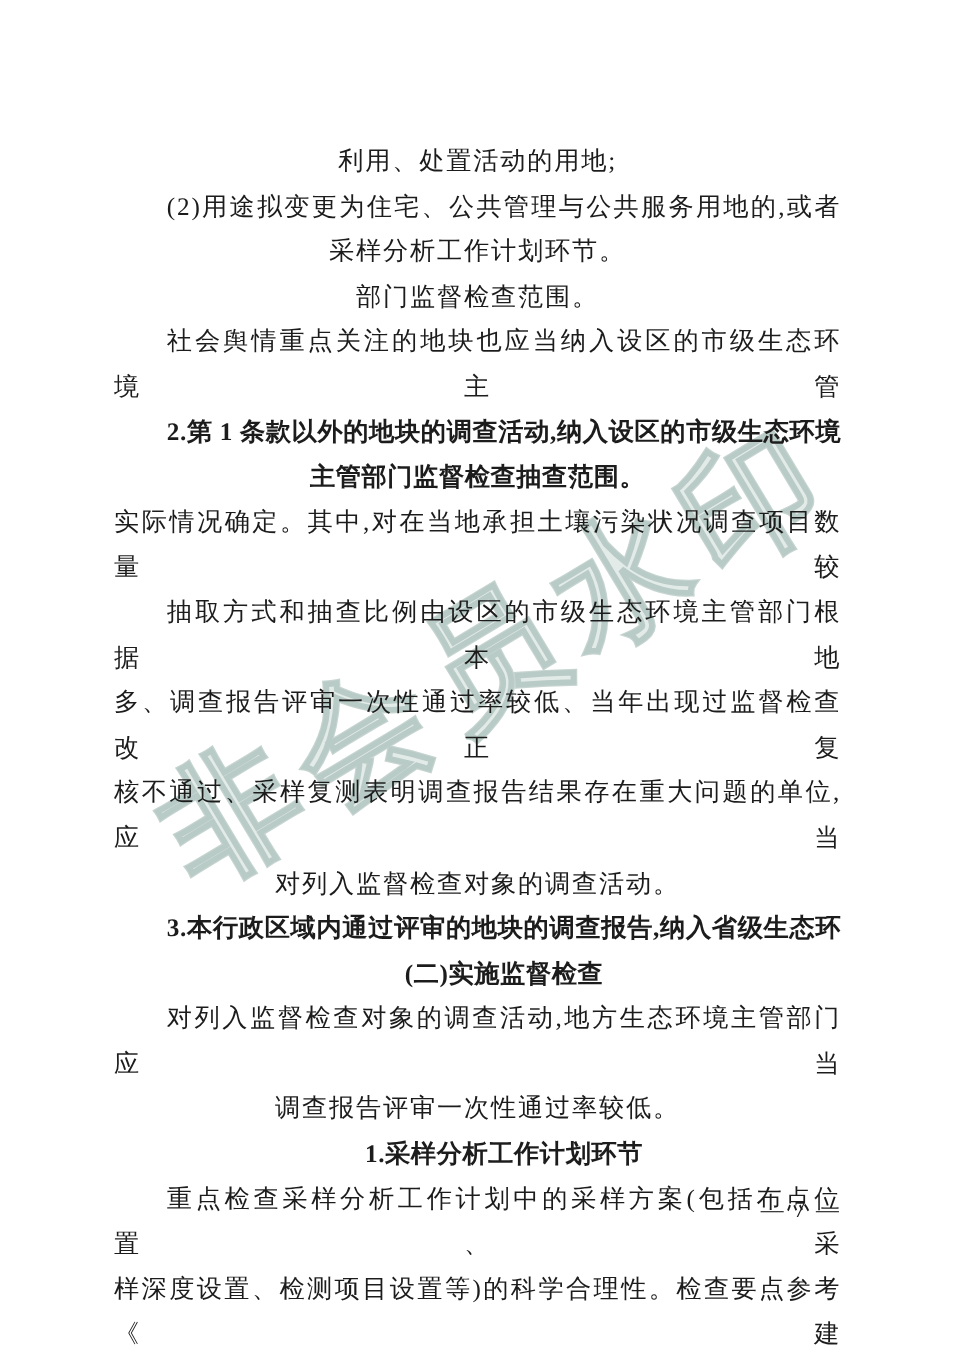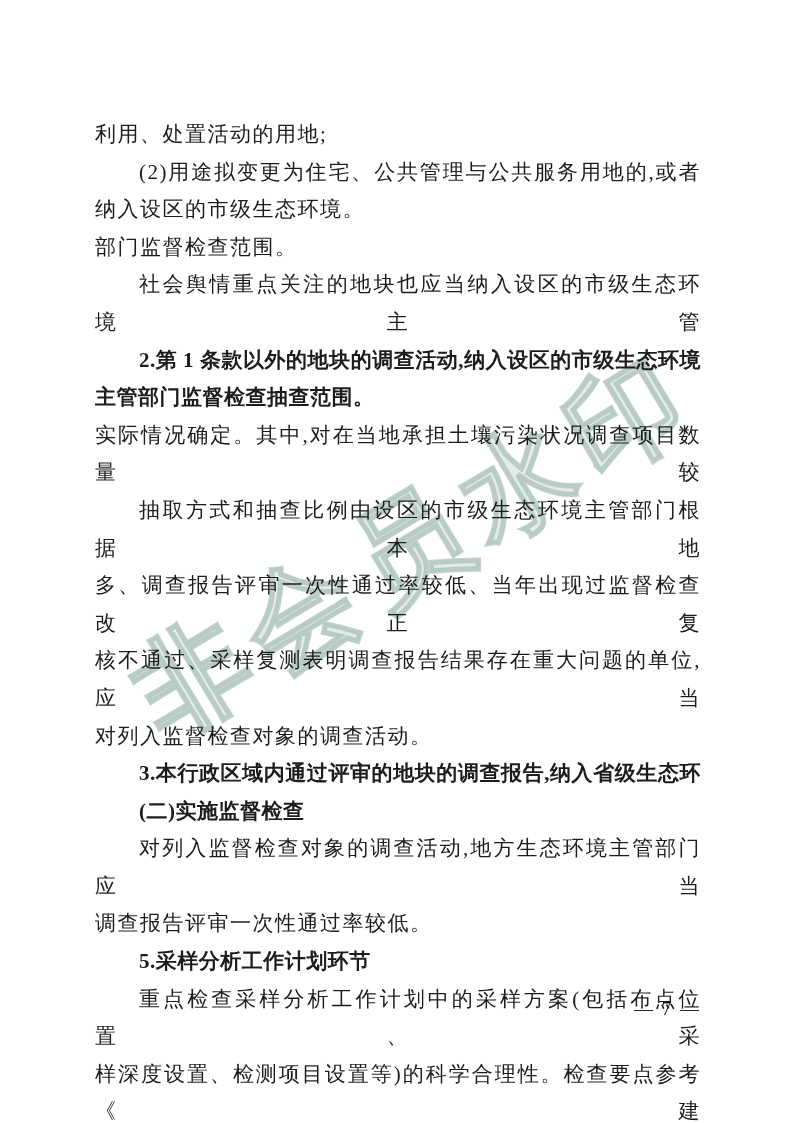--- a/index.html
+++ b/index.html
@@ -21,21 +21,21 @@
     left: 95px;
     top: 116px;
     width: 606px;
     z-index: 2;
   }
   .line {
     font-size: 21px;
     line-height: 37.6px;
     letter-spacing: 1.5px;
     white-space: nowrap;
-    text-align: left;
+    text-align: center;
   }
   .line.j {
     white-space: normal;
     text-align: justify;
     text-align-last: justify;
   }
   .line.i {
     text-indent: 44px;
   }
   .line.b {
@@ -72,35 +72,35 @@
 </head>
 <body>
 
 <div class="page">
 
   <div class="watermark">非会员水印</div>
 
   <div class="content">
     <div class="line">利用、处置活动的用地;</div>
     <div class="line j i">(2)用途拟变更为住宅、公共管理与公共服务用地的,或者</div>
-    <div class="line">纳入设区的市级生态环境。</div>
+    <div class="line">采样分析工作计划环节。</div>
     <div class="line">部门监督检查范围。</div>
     <div class="line j i">社会舆情重点关注的地块也应当纳入设区的市级生态环境主管</div>
     <div class="line j i b">2.第 1 条款以外的地块的调查活动,纳入设区的市级生态环境</div>
     <div class="line b">主管部门监督检查抽查范围。</div>
     <div class="line j">实际情况确定。其中,对在当地承担土壤污染状况调查项目数量较</div>
     <div class="line j i">抽取方式和抽查比例由设区的市级生态环境主管部门根据本地</div>
     <div class="line j">多、调查报告评审一次性通过率较低、当年出现过监督检查改正复</div>
     <div class="line j">核不通过、采样复测表明调查报告结果存在重大问题的单位,应当</div>
     <div class="line">对列入监督检查对象的调查活动。</div>
     <div class="line j i b">3.本行政区域内通过评审的地块的调查报告,纳入省级生态环</div>
     <div class="line i b">(二)实施监督检查</div>
     <div class="line j i">对列入监督检查对象的调查活动,地方生态环境主管部门应当</div>
     <div class="line">调查报告评审一次性通过率较低。</div>
-    <div class="line i b">5.采样分析工作计划环节</div>
+    <div class="line i b">1.采样分析工作计划环节</div>
     <div class="line j i">重点检查采样分析工作计划中的采样方案(包括布点位置、采</div>
     <div class="line j">样深度设置、检测项目设置等)的科学合理性。检查要点参考《建</div>
 
   </div>
 
   <div class="page-number">— 7 —</div>
 
 </div>
 
 </body></html>

